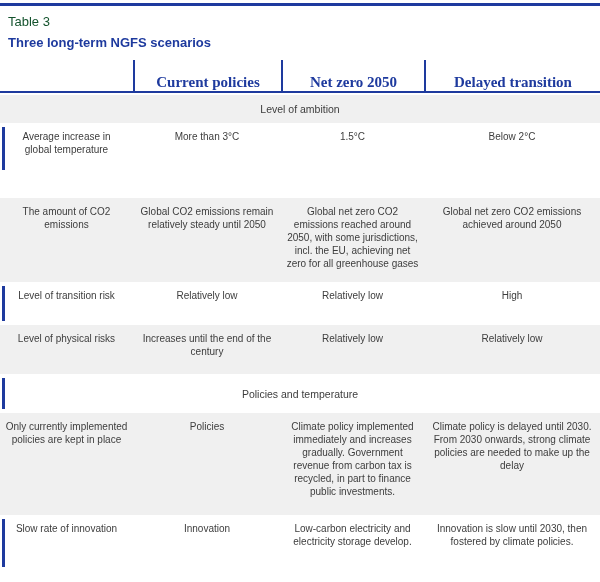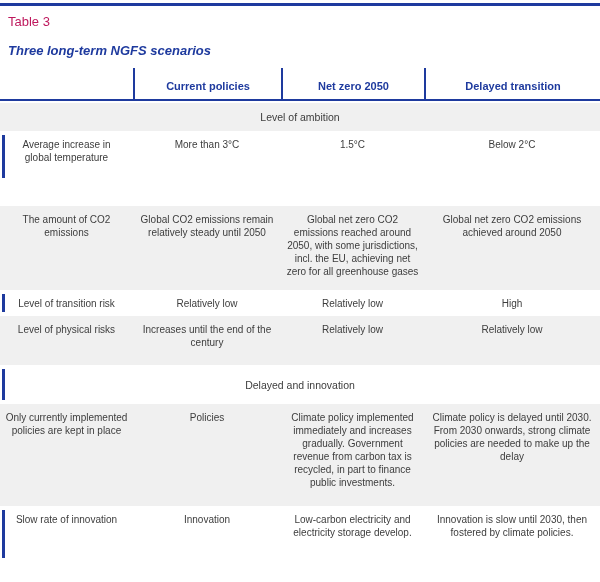--- a/index.html
+++ b/index.html
@@ -4,31 +4,32 @@
 <style>
   html,body{margin:0;padding:0;}
   body{
     width:600px;height:582px;background:#ffffff;
     font-family:"Liberation Sans",sans-serif;color:#3d3d3d;
     overflow:hidden;
   }
   .rule{height:3px;background:#1e3a9e;}
   .rule.top{margin-top:3px;}
   .caption{padding:8px 0 10px 8px;}
-  .table-number{font-size:13px;line-height:15px;color:#be185d;}
-  .table-title{font-size:13px;line-height:15px;font-weight:bold;color:#1e3a9e;margin-top:14px;font-style:italic;}
+  .table-number{font-size:13px;line-height:15px;color:#14532d;}
+  .table-title{font-size:13px;line-height:15px;font-weight:bold;color:#1e3a9e;margin-top:6px;}
   .grid{
     display:grid;grid-template-columns:133px 148px 143px 176px;
     position:relative;box-sizing:border-box;
   }
   .header-row{height:33px;border-bottom:2px solid #1e3a9e;}
   .hcell{
     display:flex;align-items:flex-end;justify-content:center;
-    font-weight:bold;color:#1e3a9e;font-size:11px;padding-bottom:7px;
+    font-weight:bold;color:#1e3a9e;font-size:15px;
     box-sizing:border-box;
+    font-family:Liberation Serif, serif;
   }
   .hcell.divided{border-left:2px solid #1e3a9e;}
   .section{
     display:flex;align-items:center;justify-content:center;
     font-size:10.5px;position:relative;box-sizing:border-box;
   }
   .gray{background:#f0f0f0;}
   .cell{
     padding:7px 4px 0;text-align:center;
     font-size:10px;line-height:13px;white-space:pre-line;
@@ -75,39 +76,39 @@
 relatively steady until 2050</div>
     <div class="cell">Global net zero CO2
 emissions reached around
 2050, with some jurisdictions,
 incl. the EU, achieving net
 zero for all greenhouse gases</div>
     <div class="cell">Global net zero CO2 emissions
 achieved around 2050</div>
   </div>
 
-  <div class="grid" style="height:26px;">
+  <div class="grid" style="height:43px;">
     <span class="bar"></span>
     <div class="cell">Level of transition risk</div>
     <div class="cell">Relatively low</div>
     <div class="cell">Relatively low</div>
     <div class="cell">High</div>
   </div>
 
   <div class="grid gray" style="height:49px;">
     <div class="cell">Level of physical risks</div>
     <div class="cell">Increases until the end of the
 century</div>
     <div class="cell">Relatively low</div>
     <div class="cell">Relatively low</div>
   </div>
 
   <div class="section" style="height:39px;">
     <span class="bar"></span>
-    <span>Delayed and innovation</span>
+    <span>Policies and temperature</span>
   </div>
 
   <div class="grid gray" style="height:102px;">
     <div class="cell">Only currently implemented
 policies are kept in place</div>
     <div class="cell">Policies</div>
     <div class="cell">Climate policy implemented
 immediately and increases
 gradually. Government
 revenue from carbon tax is

